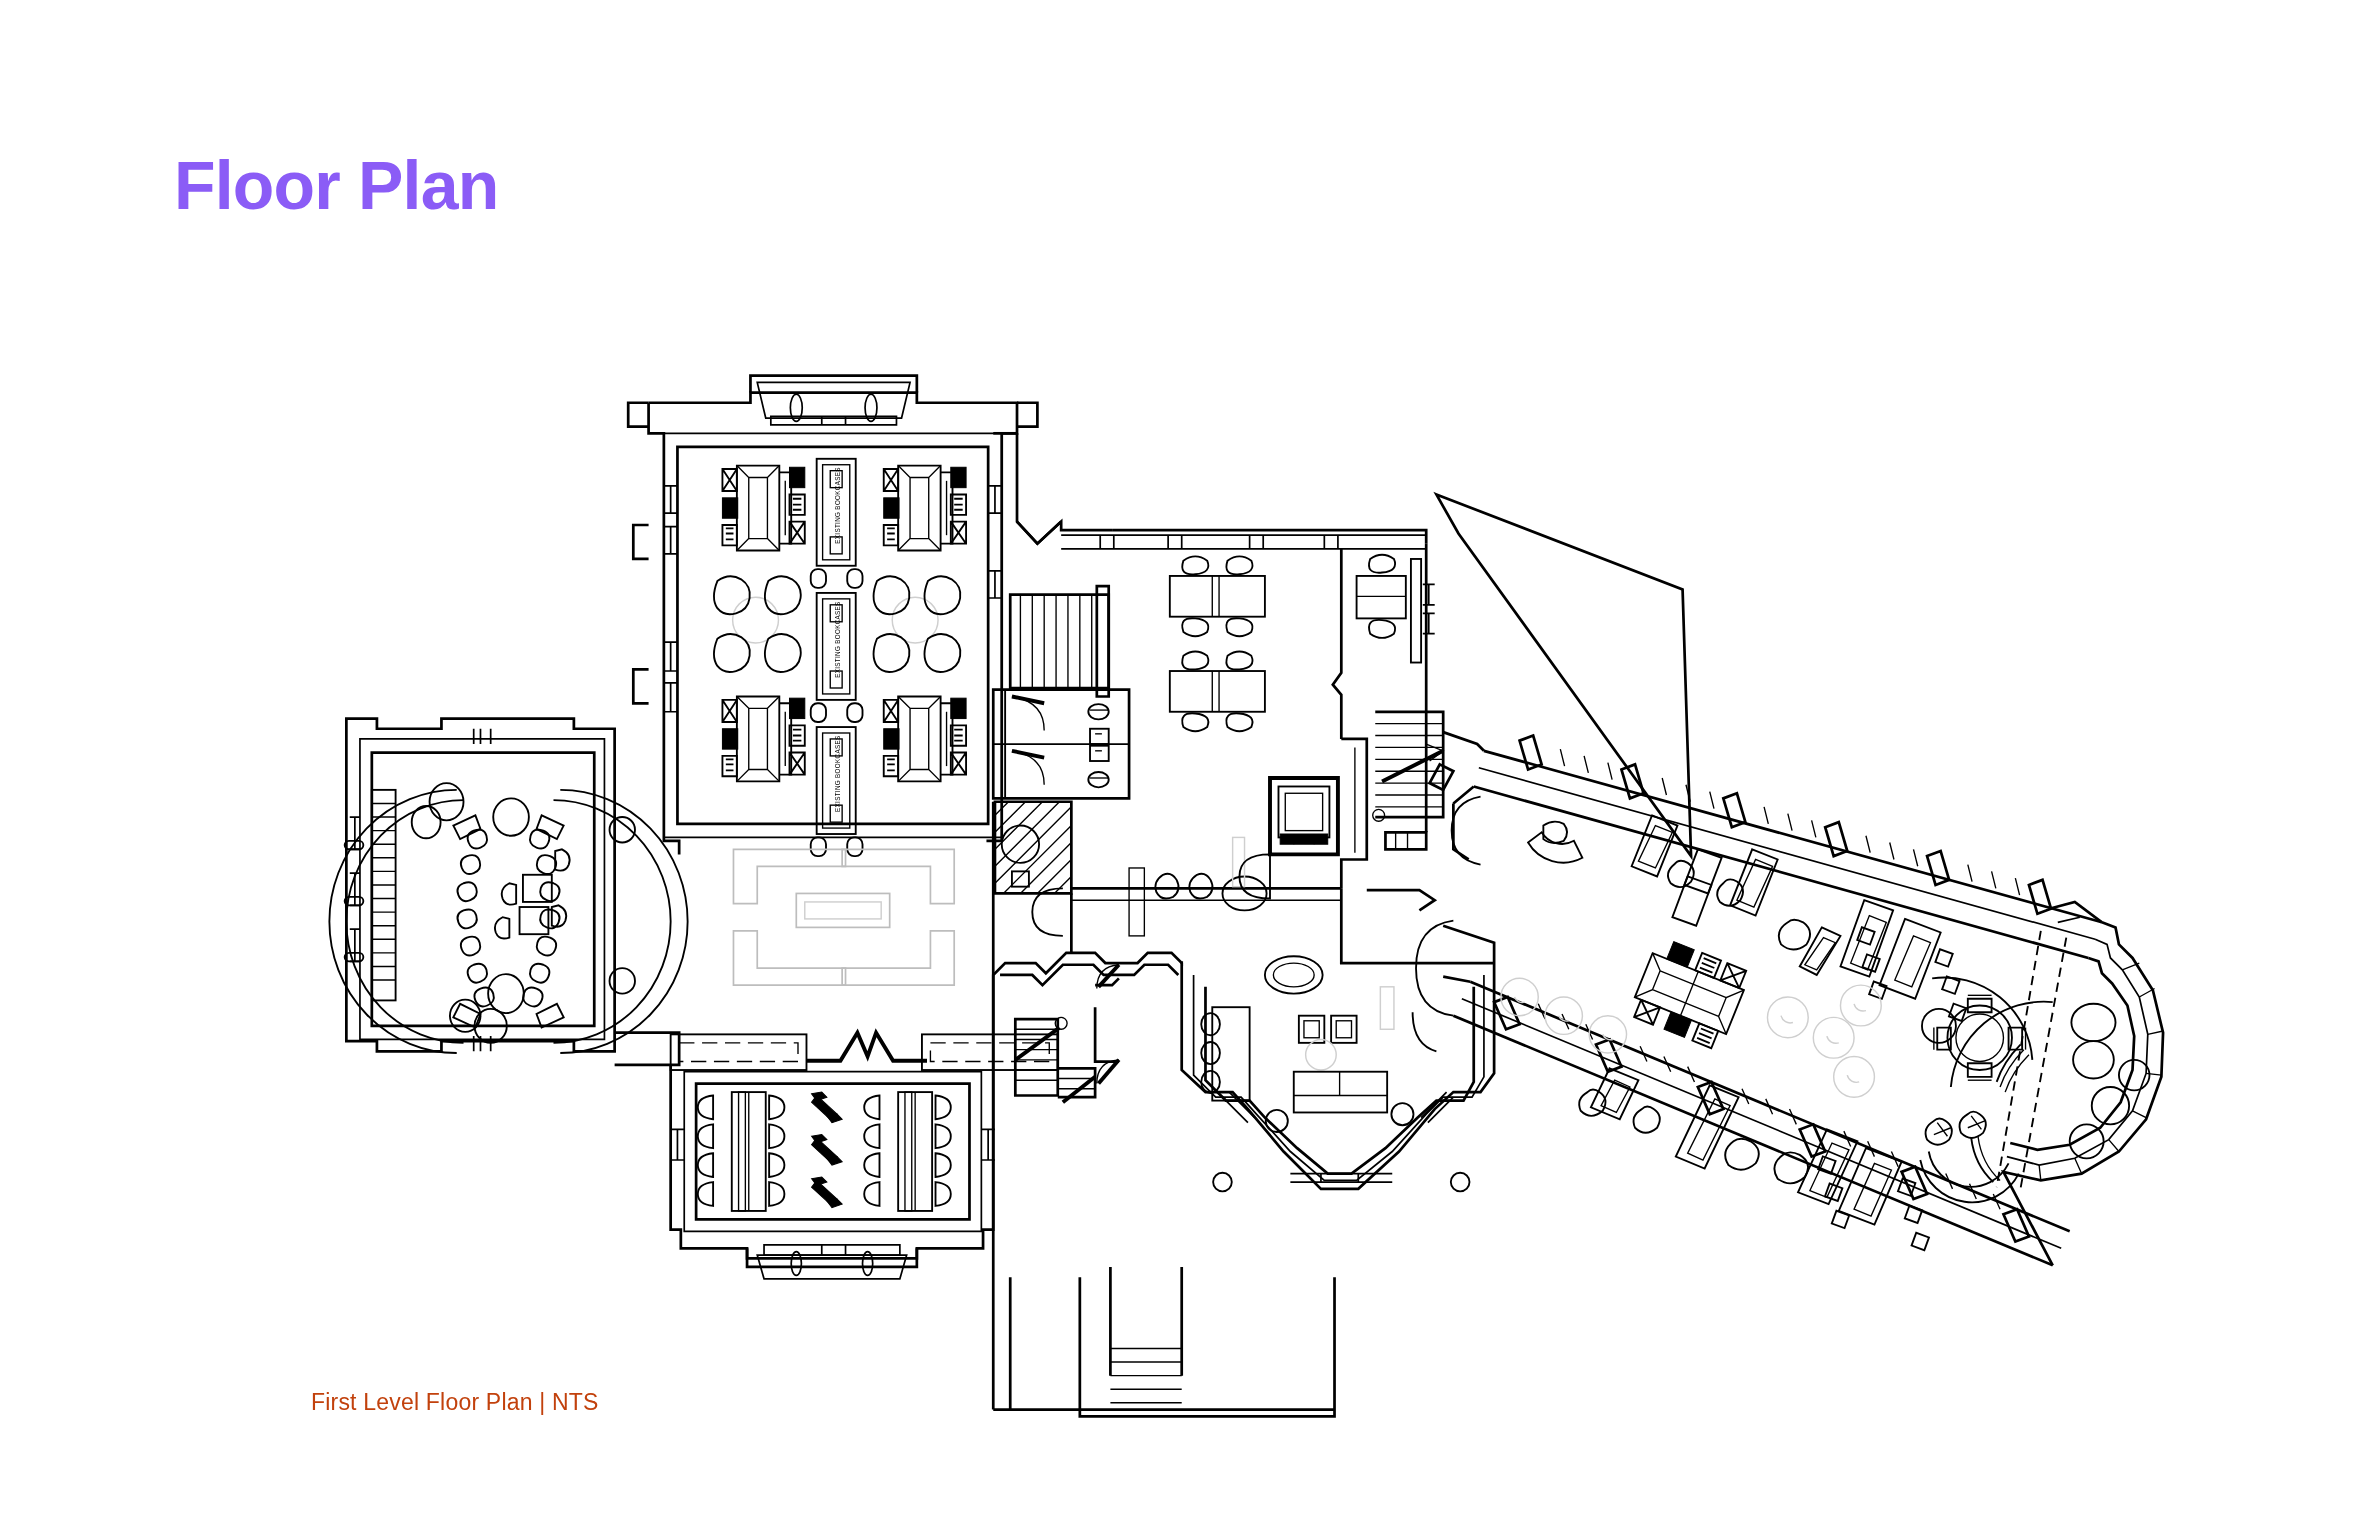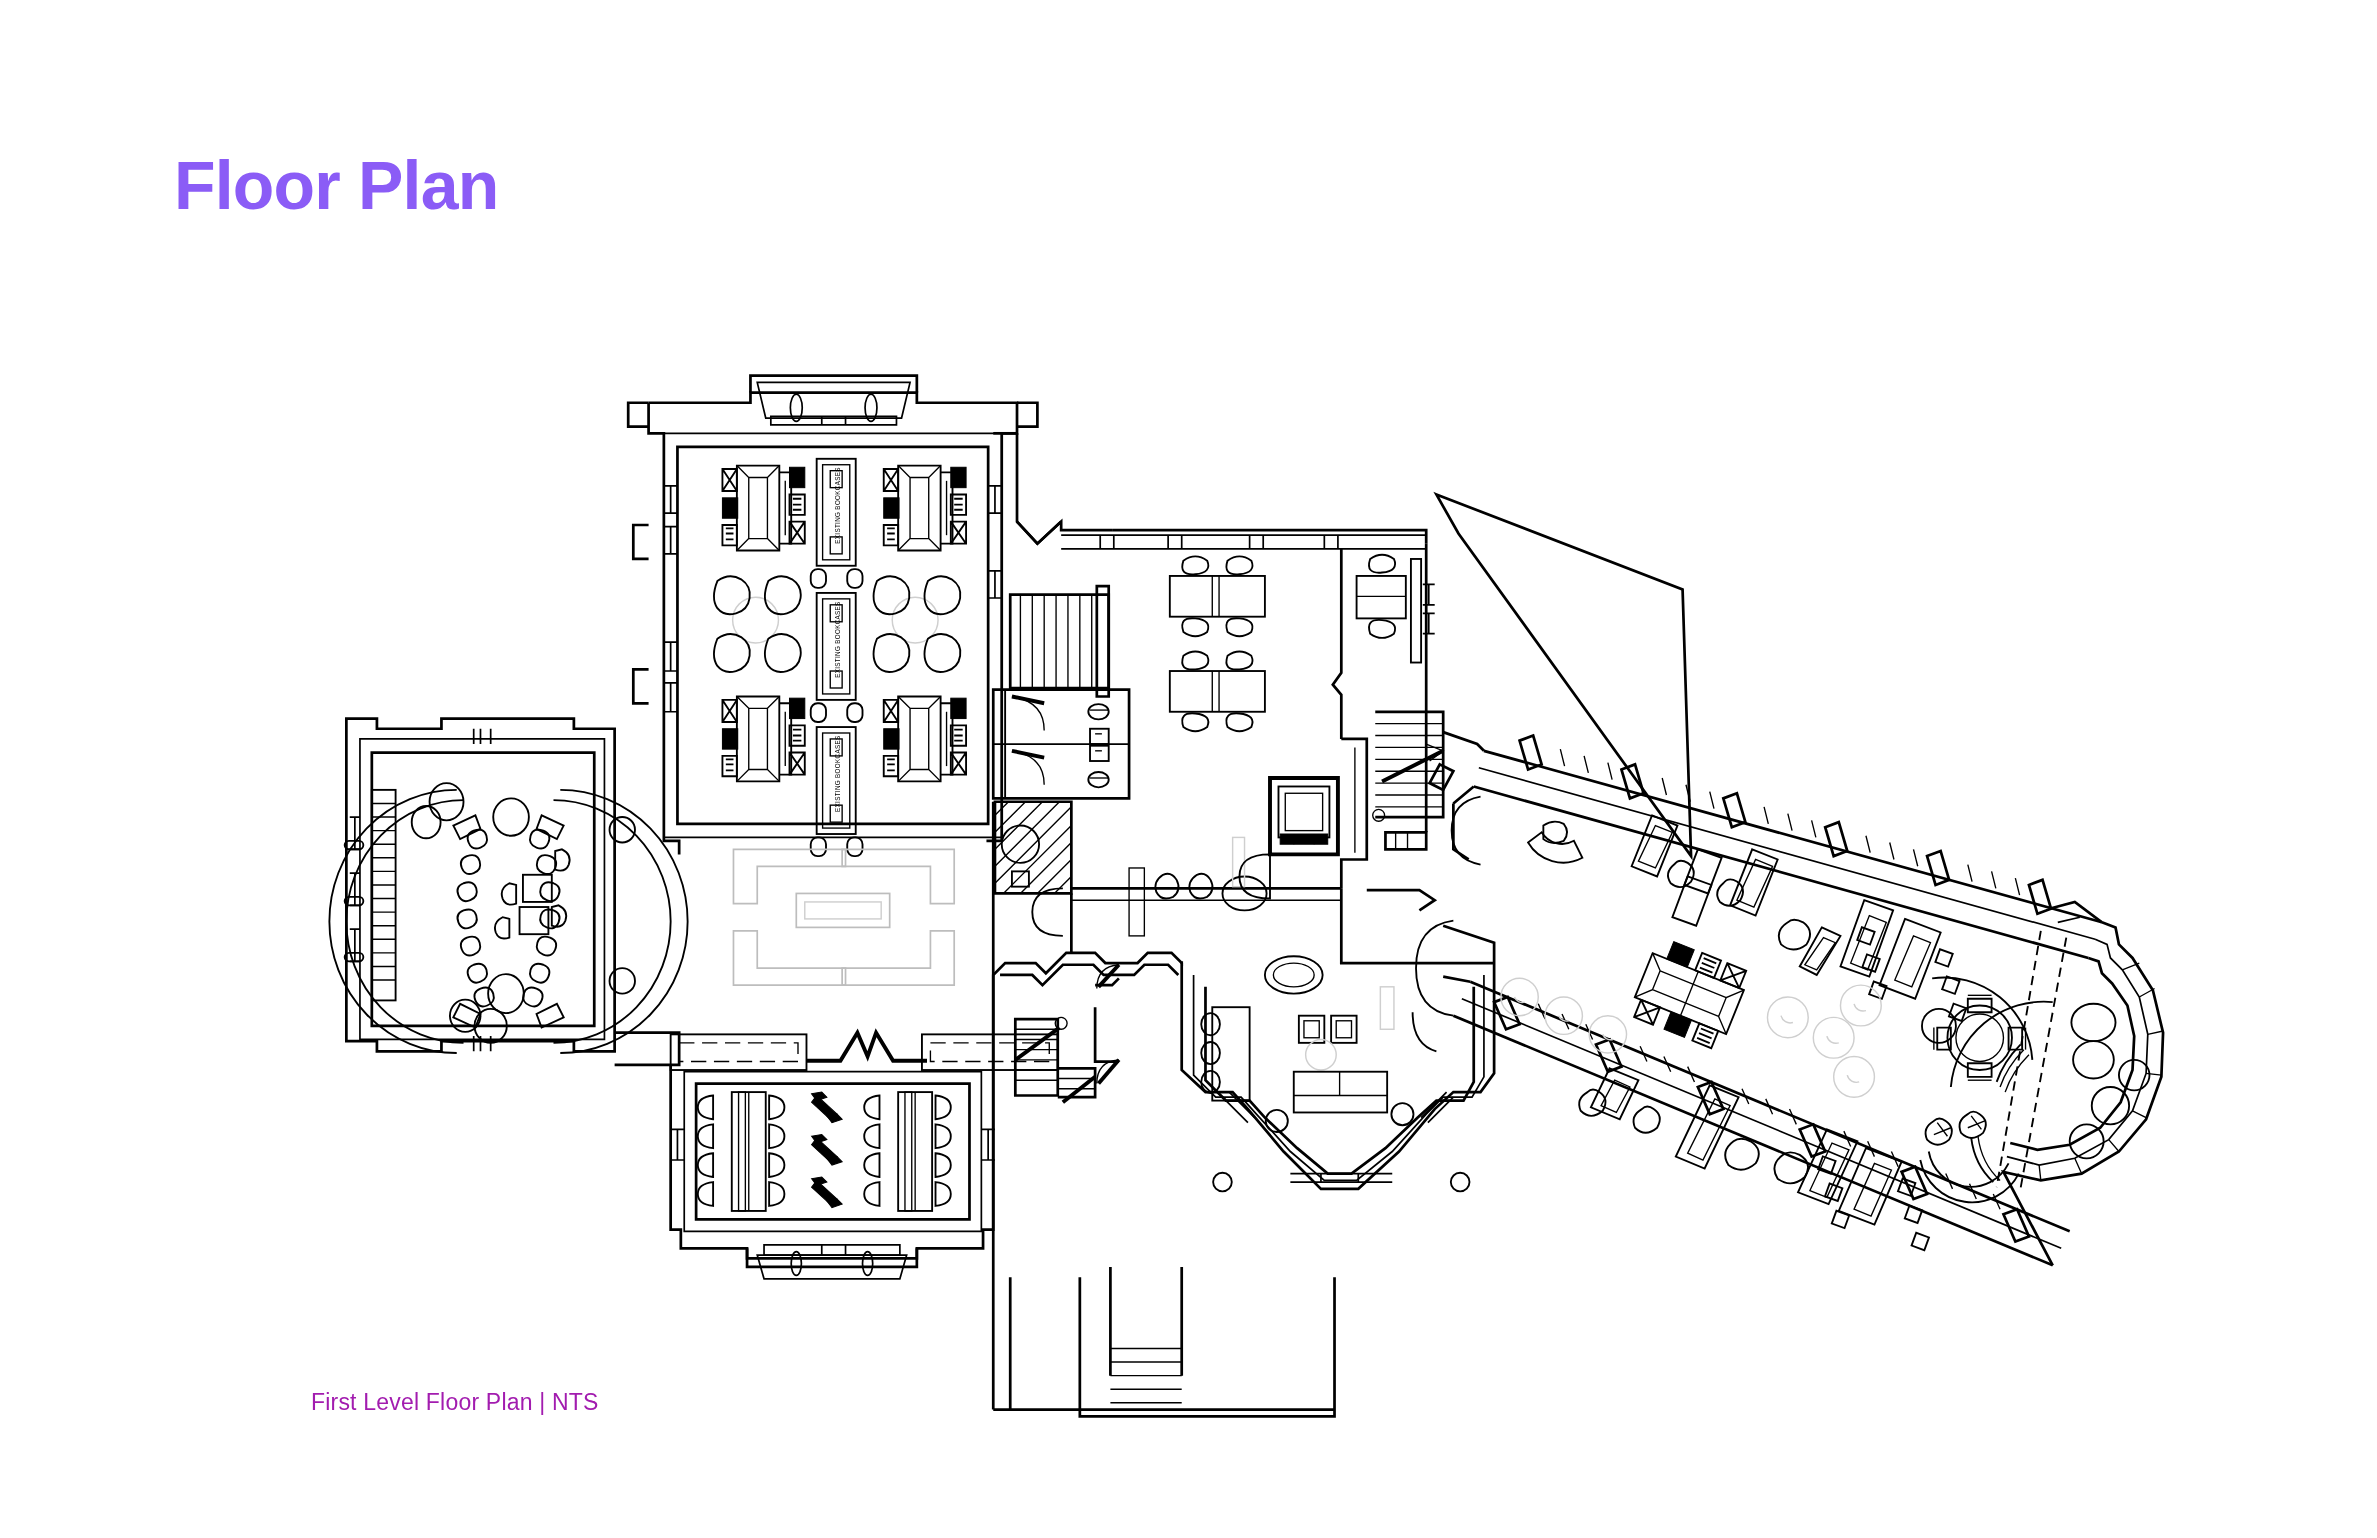--- a/index.html
+++ b/index.html
@@ -23,21 +23,21 @@
     line-height:1;
     white-space:nowrap;
     margin-top:7px;
   }
 
   #plan-caption{
     position:absolute;
     left:311px; top:1389px;
     font-size:23px;
     font-weight:400;
-    color:#a21caf;
+    color:#c2410c;
     letter-spacing:0.2px;
     white-space:nowrap;
   }
 
   #plan-drawing{
     position:absolute;
     left:0; top:0;
     width:2377px; height:1539px;
   }
   svg{display:block;}

